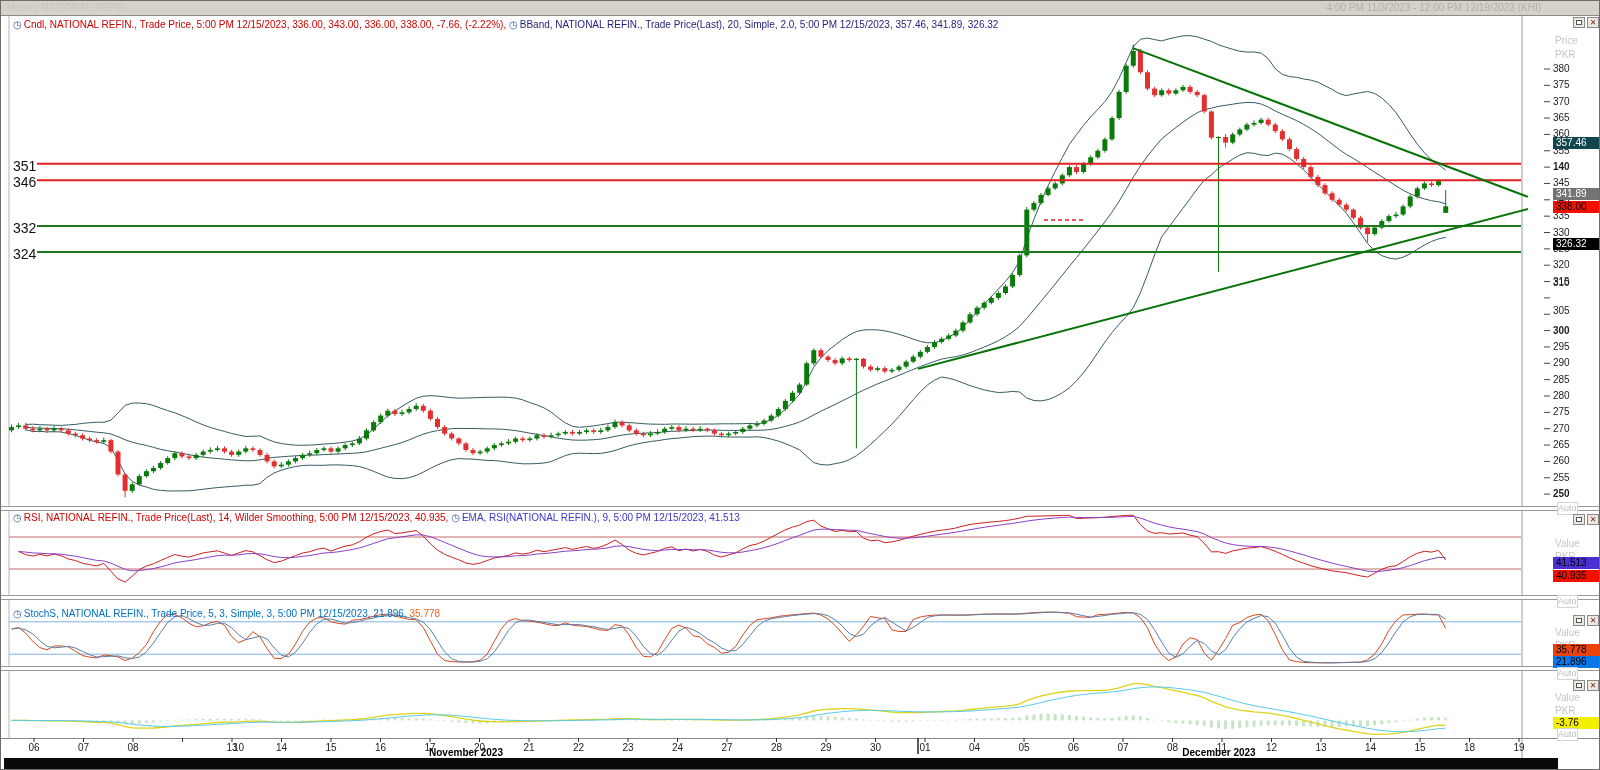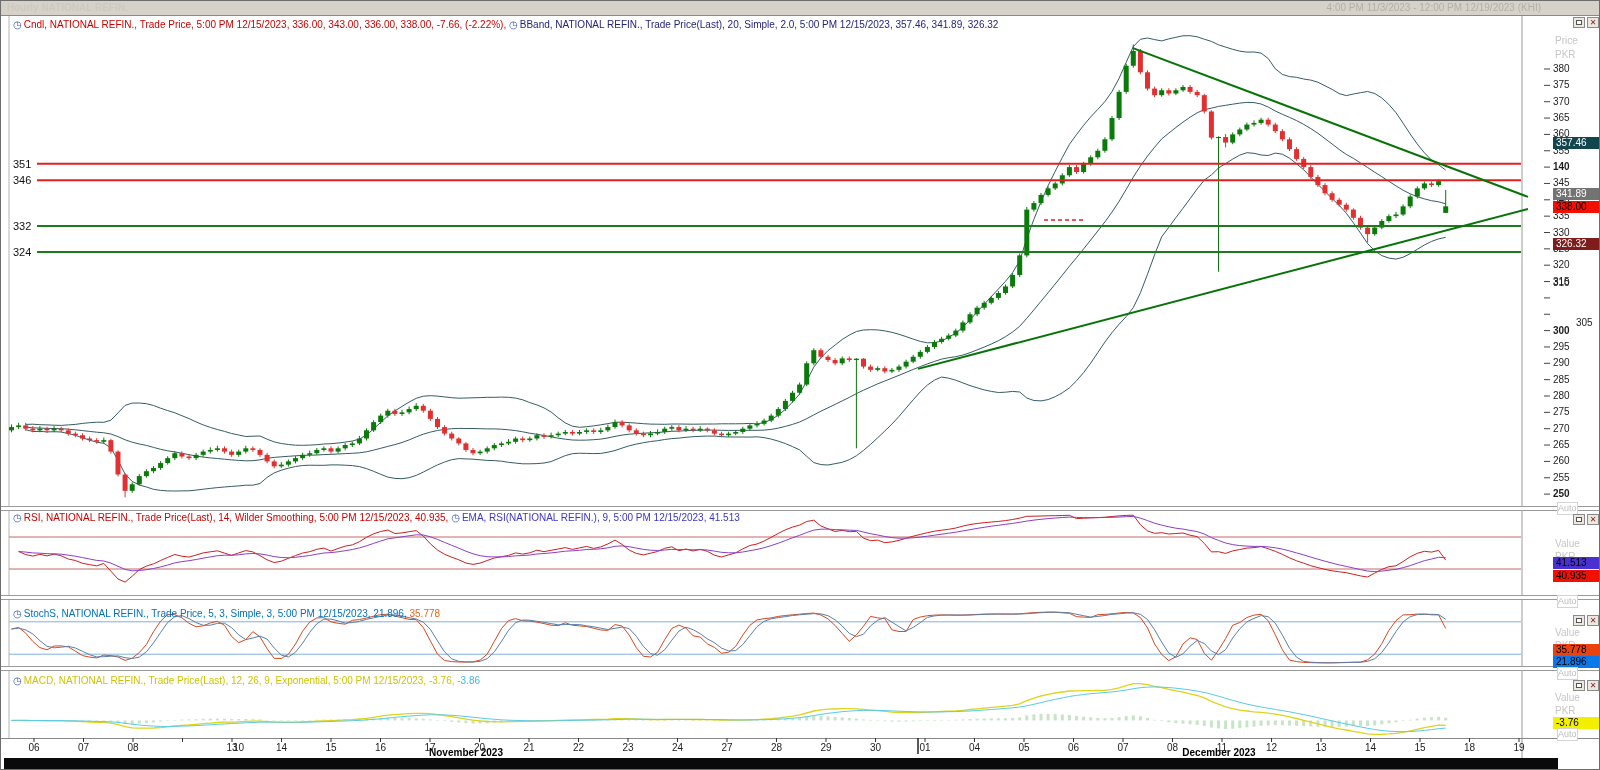--- a/index.html
+++ b/index.html
@@ -20,21 +20,21 @@
   .badge{position:absolute;left:1552px;width:47px;height:12px;font-size:10px;line-height:12px;
     padding-left:3px;box-sizing:border-box;z-index:5;color:#000}
   .badge.teal{color:#fff}
   .auto{position:absolute;left:1556px;font-size:9px;color:#bcbcbc;border:1px solid #d4d4d4;
     padding:0 0;background:#fff;z-index:5;height:11px;line-height:11px}
   .wbtn{position:absolute;width:12px;height:11px;background:#ece8e0;border:1px solid #8a8a8a;
     box-sizing:border-box;z-index:6;font-size:8px;line-height:9px;text-align:center;color:#7c1f1f;cursor:default}
   .restore-glyph{display:block;margin:2px auto 0;width:6px;height:5px;border:1px solid #555;background:#fff;box-sizing:border-box}
   .tick-label{position:absolute;left:1552px;font-size:10px;color:#1c1c1c;z-index:4}
   .tick-label.bold{font-weight:bold}
-  .lvl-label{position:absolute;left:11px;font-size:11px;color:#111;z-index:4;background:#fff;padding:0 1px}
+  .lvl-label{position:absolute;left:11px;font-size:14px;color:#111;z-index:4;background:#fff;padding:0 1px}
   .date-label{position:absolute;width:24px;margin-left:-12px;text-align:center;font-size:10px;color:#1c1c1c;z-index:4}
   .month-label{position:absolute;width:140px;margin-left:-70px;text-align:center;font-size:10px;font-weight:bold;color:#000;z-index:4}
   .blackbar{position:absolute;left:3px;top:757px;width:1554px;height:12px;background:#0a0a0a;z-index:6}
 </style>
 </head>
 <body>
 
 <div class="screen">
   <div class="titlebar">
     <span class="tb-title">Hourly NATIONAL REFIN.</span>
@@ -743,37 +743,34 @@
     <span class="lg-ic">◷</span><span class="lg-red">Cndl, NATIONAL REFIN., Trade Price,  5:00 PM 12/15/2023,  336.00, 343.00, 336.00, 338.00, -7.66, (-2.22%), </span>
     <span class="lg-ic">◷</span><span class="lg-navy">BBand, NATIONAL REFIN., Trade Price(Last),  20, Simple, 2.0,  5:00 PM 12/15/2023, 357.46, 341.89, 326.32</span>
   </div>
   <div class="legend" style="top:511px">
     <span class="lg-ic">◷</span><span class="lg-red">RSI, NATIONAL REFIN., Trade Price(Last),  14, Wilder Smoothing,  5:00 PM 12/15/2023, 40.935, </span>
     <span class="lg-ic">◷</span><span class="lg-violet">EMA, RSI(NATIONAL REFIN.),  9,  5:00 PM 12/15/2023, 41.513</span>
   </div>
   <div class="legend" style="top:607px">
     <span class="lg-ic">◷</span><span class="lg-blue">StochS, NATIONAL REFIN., Trade Price,  5, 3, Simple, 3,  5:00 PM 12/15/2023, 21.896, </span><span class="lg-orange">35.778</span>
   </div>
-  <div class="legend" style="top:674px">
-    <span class="lg-ic">◷</span><span class="lg-yellow">MACD, NATIONAL REFIN., Trade Price(Last),  12, 26, 9, Exponential,  5:00 PM 12/15/2023, -3.76, </span><span class="lg-cyan">-3.86</span>
-  </div>
 
   <span class="axis-label" style="top:34px">Price</span>
   <span class="axis-label" style="top:48px">PKR</span>
   <span class="axis-label" style="top:537px">Value</span>
   <span class="axis-label" style="top:550px">PKR</span>
   <span class="axis-label" style="top:626px">Value</span>
   <span class="axis-label" style="top:639px">PKR</span>
   <span class="axis-label" style="top:691px">Value</span>
   <span class="axis-label" style="top:704px">PKR</span>
 
   <div class="badge teal" style="top:136px;background:#11464f">357.46</div>
   <div class="badge teal" style="top:187px;background:#737373">341.89</div>
   <div class="badge" style="top:200px;background:#f21000">338.00</div>
-  <div class="badge teal" style="top:237px;background:#7f1d1d">326.32</div>
+  <div class="badge teal" style="top:237px;background:#000000">326.32</div>
   <div class="badge" style="top:556px;background:#4a30d0">41.513</div>
   <div class="badge" style="top:569px;background:#f21000">40.935</div>
   <div class="badge" style="top:643px;background:#e8430f">35.778</div>
   <div class="badge" style="top:655px;background:#0a78e8">21.896</div>
   <div class="badge" style="top:716px;background:#f2ef00">-3.76</div>
 
   <span class="auto" style="top:501px">Auto</span>
   <span class="auto" style="top:594px">Auto</span>
   <span class="auto" style="top:666px">Auto</span>
   <span class="auto" style="top:727px">Auto</span>
@@ -811,21 +808,21 @@
       <div class="tick-label" style="top: 143.75px;">355</div>
       <div class="tick-label bold" style="top: 160.1px;">140</div>
       <div class="tick-label" style="top: 176.45px;">345</div>
       <div class="tick-label" style="top: 192.8px;">340</div>
       <div class="tick-label" style="top: 209.15px;">335</div>
       <div class="tick-label" style="top: 225.5px;">330</div>
       <div class="tick-label" style="top: 241.85px;">325</div>
       <div class="tick-label" style="top: 258.2px;">320</div>
       <div class="tick-label" style="top: 274.55px;">315</div>
       <div class="tick-label" style="top: 276px; text-align: center;">310</div>
-      <div class="tick-label" style="top: 316px; margin-left: 23px;">305</div>
+      <div class="tick-label" style="top: 304px;">305</div>
       <div class="tick-label bold" style="top: 323.6px;">300</div>
       <div class="tick-label" style="top: 339.95px;">295</div>
       <div class="tick-label" style="top: 356.3px;">290</div>
       <div class="tick-label" style="top: 372.65px;">285</div>
       <div class="tick-label" style="top: 389px;">280</div>
       <div class="tick-label" style="top: 405.35px;">275</div>
       <div class="tick-label" style="top: 421.7px;">270</div>
       <div class="tick-label" style="top: 438.05px;">265</div>
       <div class="tick-label" style="top: 454.4px;">260</div>
       <div class="tick-label" style="top: 470.75px;">255</div>

